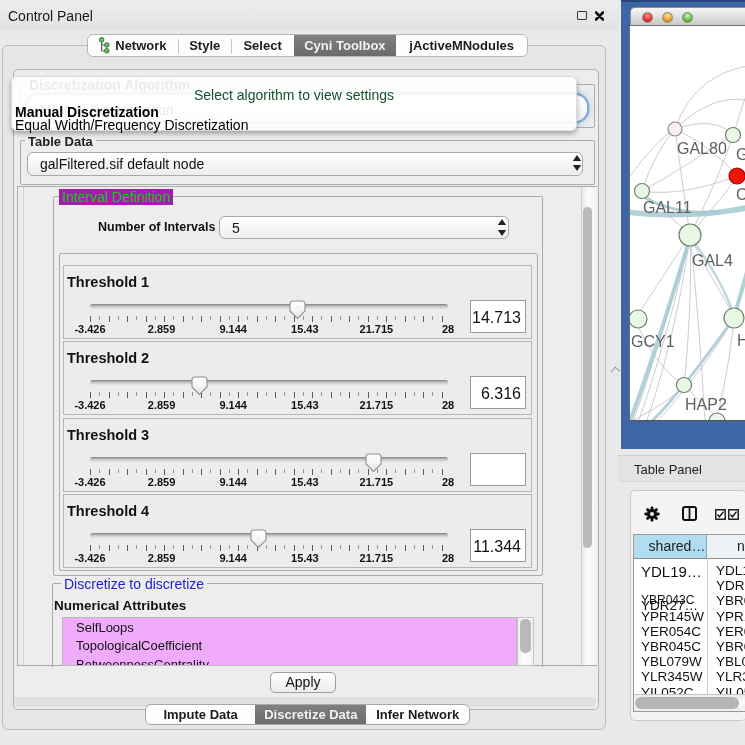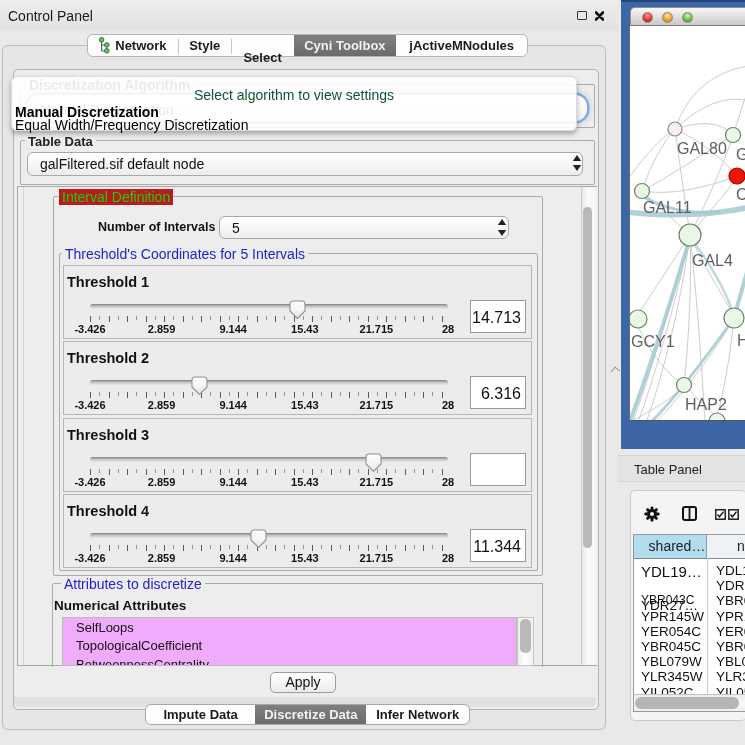--- a/index.html
+++ b/index.html
@@ -21,51 +21,50 @@
 <div class="abs" style="left:87px;top:34px;width:441px;height:23px;background:#fdfdfd;border:1px solid #b6b6b6;border-radius:6px;box-sizing:border-box;display:flex;font-size:13px;font-weight:bold;">
 <div class="seg" style="width:90px;"><svg width="11" height="17" viewBox="0 0 11 17" style="margin-right:5px">
           <path d="M2.6 4.5 V14 M2.6 8 H6 M2.6 14 H6" stroke="#5a5f6b" stroke-width="1.2" fill="none"></path>
           <circle cx="2.6" cy="2.8" r="2.3" fill="#6abf5e" stroke="#2d7a35" stroke-width="1"></circle>
           <circle cx="7.8" cy="8" r="2.3" fill="#6abf5e" stroke="#2d7a35" stroke-width="1"></circle>
           <circle cx="7.8" cy="13.8" r="2.3" fill="#6abf5e" stroke="#2d7a35" stroke-width="1"></circle>
         </svg>Network</div>
 <div style="width:1px;background:#c6c6c6;height:15px;margin-top:4px;"></div>
 <div class="seg" style="width:52px;">Style</div>
 <div style="width:1px;background:#c6c6c6;height:15px;margin-top:4px;"></div>
-<div class="seg" style="width:62px;margin-top:12px;">Select</div>
+<div class="seg" style="width:62px;">Select</div>
 <div class="seg" style="width:103px;background:linear-gradient(#808080,#6b6b6b);color:#f2f2f2;">Cyni Toolbox</div>
 <div class="seg" style="width:131px;">jActiveMNodules</div>
 </div>
 <div class="abs" style="left:20px;top:84px;width:573px;height:42px;border:1px solid #ababab;border-radius:2px;"></div>
 <div class="abs" style="left:26px;top:77px;font-size:14px;font-weight:bold;color:#333;background:#ededed;padding:0 3px;">Discretization Algorithm</div>
 <div class="abs" style="left:27px;top:95px;width:560px;height:26px;background:linear-gradient(#ffffff,#f0f0f0);box-shadow:0 0 0 2.5px rgba(116,163,216,.85), 0 0 5px 4px rgba(140,180,228,.4);border-radius:12px;"></div>
 <div class="abs" style="left:40px;top:102px;font-size:14px;color:#222;">Manual Discretization</div>
 <div class="abs" style="left:20px;top:140px;width:573px;height:43px;border:1px solid #ababab;border-radius:2px;"></div>
 <div class="abs" style="left:25px;top:134px;font-size:13px;font-weight:bold;color:#222;background:#ededed;padding:0 3px;">Table Data</div>
 <div class="abs" style="left:27px;top:152px;width:556px;height:24px;background:linear-gradient(#ffffff,#ededed);border:1px solid #a9a9a9;border-radius:6px;box-sizing:border-box;"></div>
 <div class="abs" style="left:40px;top:156px;font-size:14px;color:#111;">galFiltered.sif default node</div>
 <svg class="abs" style="left:571px;top:155px;" width="12" height="16" viewBox="0 0 12 16">
       <path d="M6 0 L10.2 6 L1.8 6 Z" fill="#222"></path>
       <path d="M6 16 L10.2 10 L1.8 10 Z" fill="#222"></path>
     </svg>
 <div class="abs" style="left:17px;top:186px;width:580px;height:480px;border:1px solid #a9a9a9;border-right:none;box-sizing:border-box;"></div>
 <div class="abs" style="left:23px;top:187px;width:1px;height:478px;background:#d5d5d5;"></div>
 <div class="abs" style="left:581px;top:187px;width:16px;height:478px;background:linear-gradient(90deg,#e8e8e8,#fbfbfb 40%,#f1f1f1);border-left:1px solid #cccccc;box-sizing:border-box;"></div>
 <div class="abs" style="left:583px;top:207px;width:9px;height:341px;background:#b9b9b9;border-radius:5px;"></div>
 <div class="abs" style="left:52.5px;top:196px;width:488px;height:378px;border:1px solid #ababab;border-radius:2px;"></div>
-<div class="abs" style="left:59px;top:189px;font-size:14px;color:#12d212;background:#b91c1c;padding:0 3px;">Interval Definition</div>
+<div class="abs" style="left:59px;top:189px;font-size:14px;color:#12d212;background:#a21caf;padding:0 3px;">Interval Definition</div>
 <div class="abs" style="left:98px;top:220px;font-size:12.5px;font-weight:bold;color:#111;">Number of Intervals</div>
 <div class="abs" style="left:219px;top:216px;width:290px;height:23px;background:linear-gradient(#ffffff,#ededed);border:1px solid #a9a9a9;border-radius:6px;box-sizing:border-box;"></div>
 <div class="abs" style="left:232px;top:220px;font-size:14px;color:#111;">5</div>
 <svg class="abs" style="left:496px;top:219px;" width="12" height="17" viewBox="0 0 12 17">
       <path d="M6 0 L10.2 6 L1.8 6 Z" fill="#222"></path>
       <path d="M6 17 L10.2 11 L1.8 11 Z" fill="#222"></path>
     </svg>
 <div class="abs" style="left:58.5px;top:253px;width:477px;height:316px;border:1px solid #ababab;border-radius:2px;"></div>
-<div class="abs" style="left:62px;top:246px;font-size:14px;color:#2222cc;background:#ededed;padding:0 3px;">Threshold's Coordinates for 5 Intervals</div>
 <svg width="0" height="0" style="position:absolute">
       <defs>
         <linearGradient id="thg" x1="0" y1="0" x2="0" y2="1">
           <stop offset="0" stop-color="#fefefe"></stop>
           <stop offset=".55" stop-color="#f4f4f4"></stop>
           <stop offset="1" stop-color="#e2e2e2"></stop>
         </linearGradient>
       </defs>
     </svg>
 <div class="abs" style="left:62.7px;top:265px;width:469px;height:74px;background:#ececec;border:1px solid #b6b6b6;box-sizing:border-box;"></div>
@@ -126,21 +125,21 @@
 <div class="abs" style="left:203.2px;top:552px;width:60px;text-align:center;font-size:11px;font-weight:bold;color:#111;">9.144</div>
 <div class="abs" style="left:274.8px;top:552px;width:60px;text-align:center;font-size:11px;font-weight:bold;color:#111;">15.43</div>
 <div class="abs" style="left:346.4px;top:552px;width:60px;text-align:center;font-size:11px;font-weight:bold;color:#111;">21.715</div>
 <div class="abs" style="left:418px;top:552px;width:60px;text-align:center;font-size:11px;font-weight:bold;color:#111;">28</div>
 <svg class="abs" style="left:249.5px;top:529px;" width="17" height="20" viewBox="0 0 17 20">
       <path d="M1 4 Q1 1 4 1 L13 1 Q16 1 16 4 L16 11 L8.5 18.5 L1 11 Z" fill="url(#thg)" stroke="#909090" stroke-width="1.1"></path>
     </svg>
 <div class="abs" style="left:470px;top:529px;width:56px;height:33px;background:#fff;border:1.5px solid #9a9a9a;box-sizing:border-box;"></div>
 <div class="abs" style="left:470px;top:538px;width:51px;text-align:right;font-size:16px;color:#111;">11.344</div>
 <div class="abs" style="left:52px;top:583px;width:489px;height:83px;border:1px solid #ababab;border-top-left-radius:2px;border-bottom:none;"></div>
-<div class="abs" style="left:61px;top:576px;font-size:14px;color:#2222cc;background:#ededed;padding:0 3px;">Attributes to discretize</div>
+<div class="abs" style="left:61px;top:576px;font-size:14px;color:#2222cc;background:#ededed;padding:0 3px;">Discretize to discretize</div>
 <div class="abs" style="left:54px;top:598px;font-size:13.5px;font-weight:bold;color:#111;">Numerical Attributes</div>
 <div class="abs" style="left:62px;top:617px;width:455px;height:49px;background:#f0abfc;border:1px solid #bbb;box-sizing:border-box;overflow:hidden;">
       <div style="margin:1px 0 0 13px;font-size:13px;color:#111;line-height:18.4px;">SelfLoops<br>TopologicalCoefficient<br>BetweennessCentrality</div>
     </div>
 <div class="abs" style="left:517px;top:617px;width:17px;height:49px;background:linear-gradient(90deg,#eee,#fff 45%,#f0f0f0);border:1px solid #c5c5c5;box-sizing:border-box;"></div>
 <div class="abs" style="left:519.5px;top:619px;width:11px;height:34px;background:#b9b9b9;border-radius:5px;"></div>
 <div class="abs" style="left:270px;top:672px;width:66px;height:21px;background:linear-gradient(#ffffff,#ebebeb);border:1px solid #9d9d9d;border-radius:5px;box-sizing:border-box;text-align:center;font-size:14px;color:#111;line-height:19px;">Apply</div>
 <div class="abs" style="left:145px;top:704px;width:323px;height:19px;background:#fdfdfd;border:1px solid #a8a8a8;border-radius:6px;display:flex;font-size:13px;font-weight:bold;">
 <div class="seg" style="width:116px;">Impute Data</div>
 <div class="seg" style="width:118px;background:linear-gradient(#808080,#6b6b6b);color:#f2f2f2;">Discretize Data</div>

